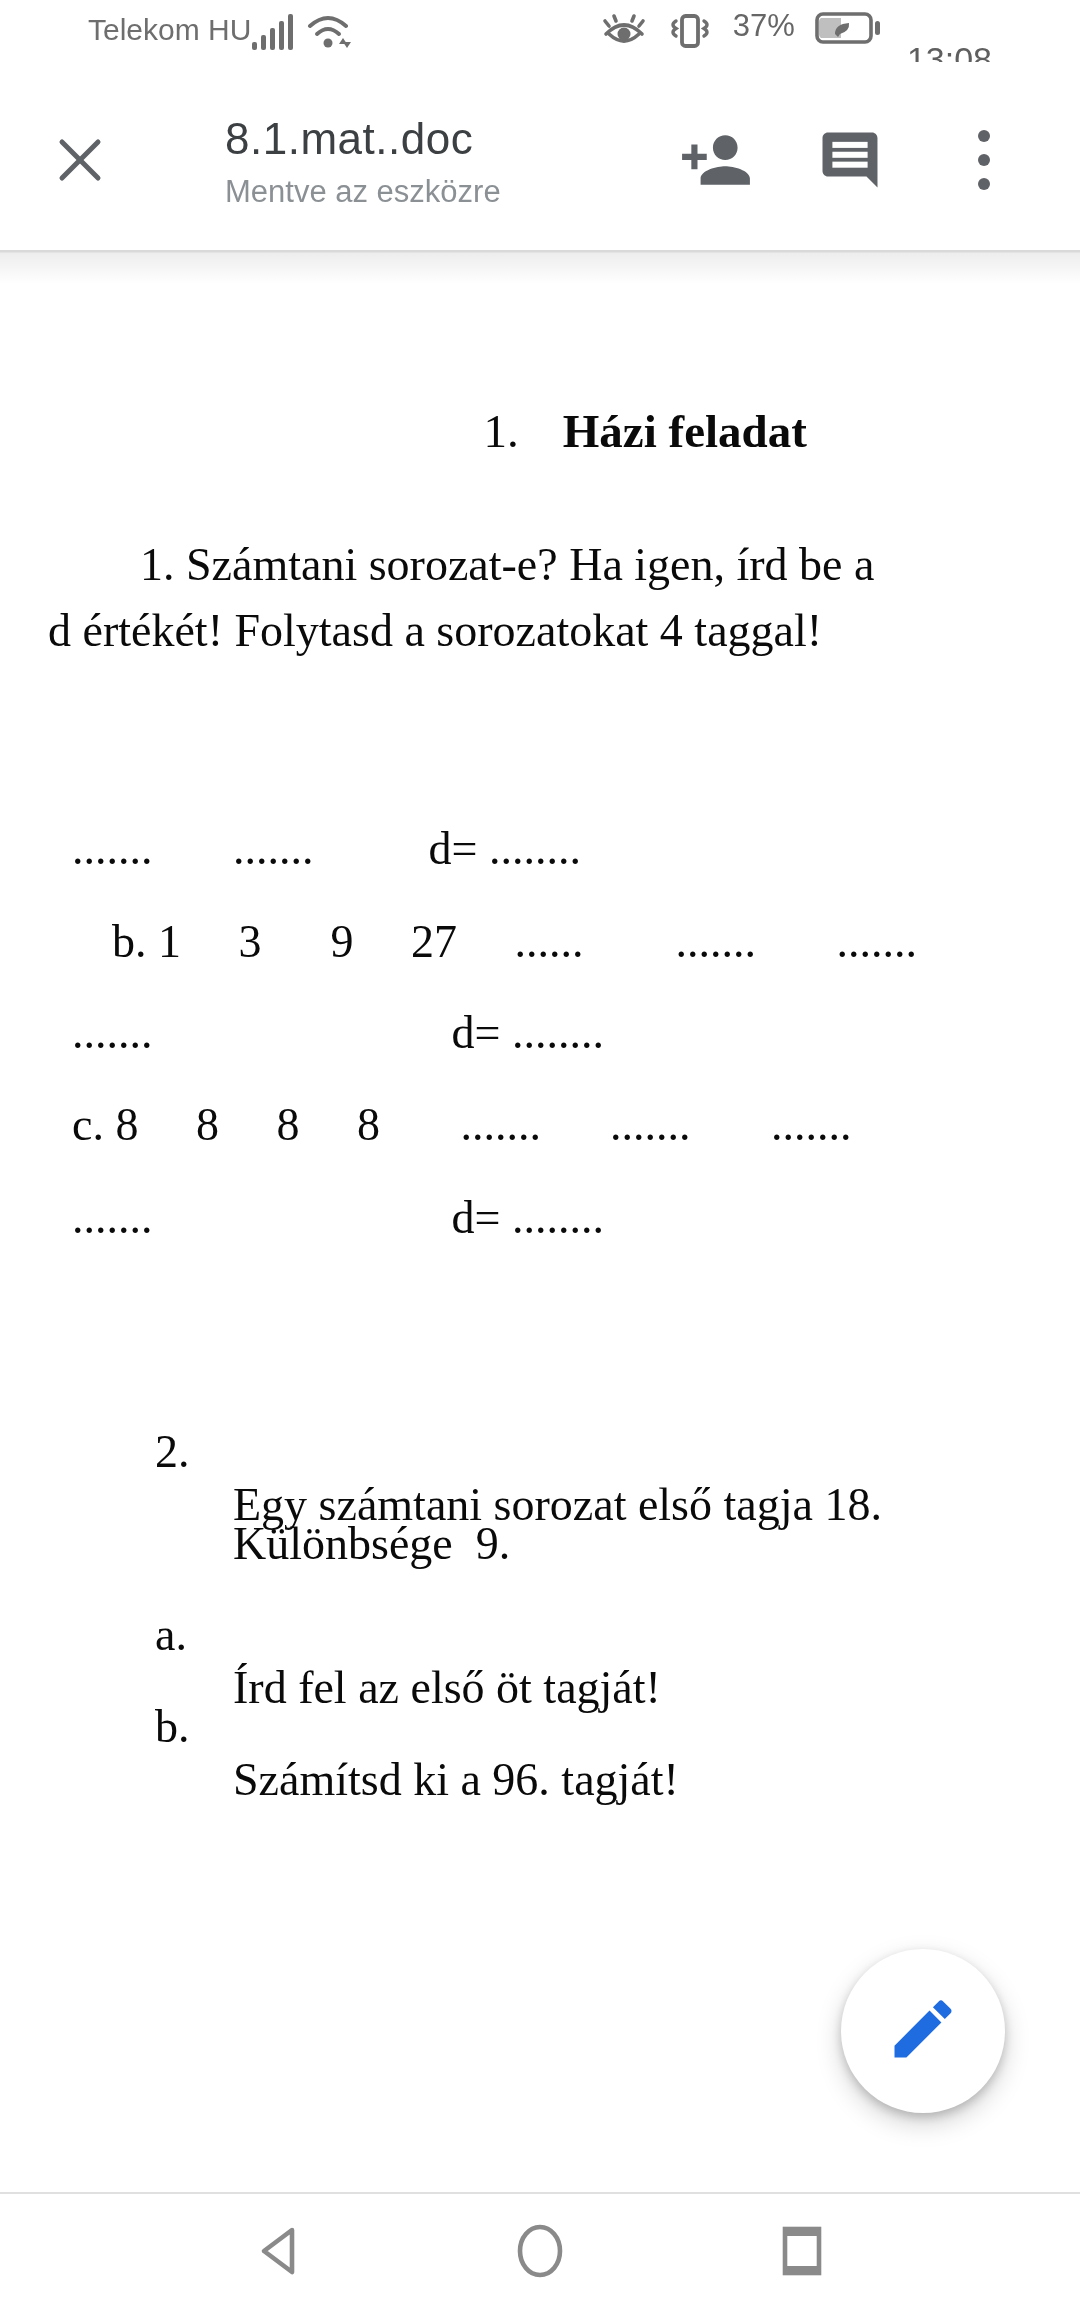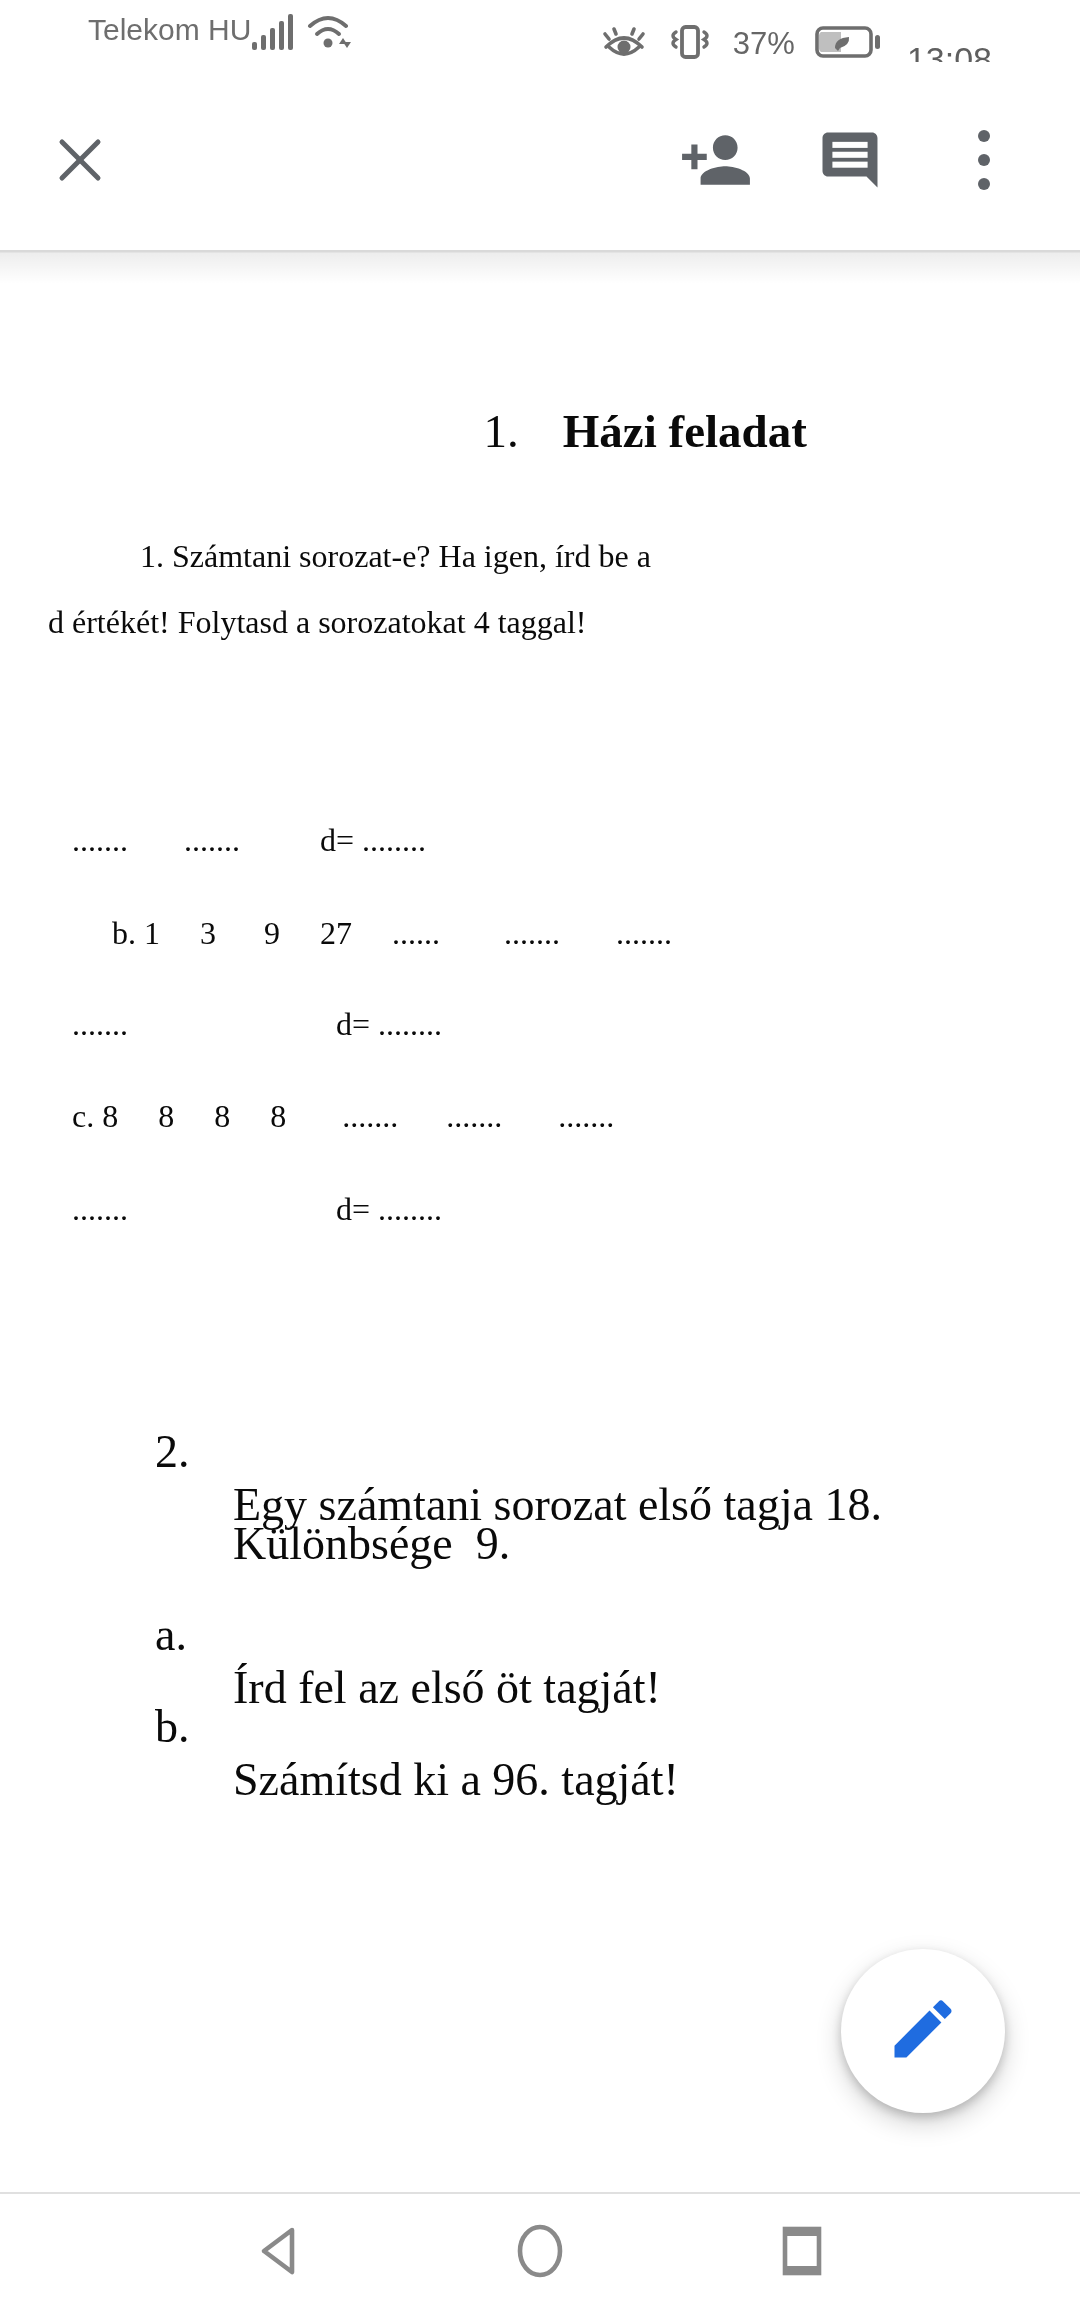--- a/index.html
+++ b/index.html
@@ -4,40 +4,40 @@
 <style>
   * { margin:0; padding:0; box-sizing:border-box; }
   html,body { width:1080px; height:2312px; background:#ffffff; overflow:hidden;
               font-family:"Liberation Sans", sans-serif; }
   .screen { position:relative; width:856px; height:2312px; background:#fff; }
 
   
   .status-bar { position:absolute; top:0; left:0; width:1080px; height:62px; }
   .carrier { position:absolute; left:88px; top:13px; font-size:30px; color:#6e6e6e; }
   .sb-left-icons { position:absolute; left:252px; top:12px; display:flex; align-items:flex-end; gap:10px; }
-  .sb-right { position:absolute; right:88px; top:8px; display:flex; align-items:center; gap:20px; }
+  .sb-right { position:absolute; right:88px; top:8px; display:flex; align-items:flex-start; gap:20px; }
   .pct { font-size:31px; color:#666; }
   .clock { font-size:34px; color:#5f5f5f; margin-left:4px;margin-top:32px; }
 
   
   .app-bar { position:absolute; top:62px; left:0; width:1080px; height:188px; background:#fff; }
   .app-bar-shadow { position:absolute; top:250px; left:0; width:1080px; height:34px;
                     background:linear-gradient(#d9d9d9 0 2px, rgba(0,0,0,.07) 3px, rgba(0,0,0,0) 100%); }
   .close-btn { position:absolute; left:48px; top:68px; width:64px; height:64px; display:flex;
                align-items:center; justify-content:center; cursor:pointer; }
   .title-block { position:absolute; left:225px; top:52px; }
   .doc-title { font-size:44px; color:#3c4043; letter-spacing:.5px; }
   .doc-status { font-size:31px; color:#8b9095; margin-top:10px; }
   .actions { position:absolute; right:60px; top:62px; display:flex; align-items:center; gap:62px; }
   .act-btn { width:72px; height:76px; display:flex; align-items:center; justify-content:center; cursor:pointer; }
 
   
   .doc-area { position:absolute; top:284px; left:0; width:1080px; height:1906px; background:#fff;
               font-family:"Liberation Serif", serif; color:#0a0a0a; }
-  .dline { position:absolute; white-space:pre; font-size:32px; }
+  .dline { position:absolute; white-space:pre; font-size:46px; }
   .doc-heading { top:66px; left:413px; font-size:47px; }
   .doc-heading .hnum { margin-right:44px; }
   .doc-heading .htitle { font-weight:bold;margin-top:32px; }
   .p1l1 { top:254px; left:140px; }
   .p1l2 { top:320px; left:48px; }
   .sa1 { top:448px; left:72px; }
   .sa2 { top:538px; left:72px; }
   .sb1 { top:631px; left:72px;margin-left:40px; }
   .sb2 { top:722px; left:72px; }
   .sc1 { top:814px; left:72px; }
@@ -129,20 +129,24 @@
   <div class="app-bar">
     <div class="close-btn">
       <span>
         <svg width="52" height="52" viewBox="0 0 52 52">
           <g stroke="#5f6368" stroke-width="5" stroke-linecap="round">
             <line x1="8" y1="8" x2="44" y2="44"></line>
             <line x1="44" y1="8" x2="8" y2="44"></line>
           </g>
         </svg>
       </span>
+    </div>
+    <div class="title-block">
+      <div class="doc-title">8.1.mat..doc</div>
+      <div class="doc-status">Mentve az eszközre</div>
     </div>
     <div class="actions">
       <div class="act-btn">
         <span>
           <svg width="74" height="74" viewBox="0 0 24 24" fill="#5f6368">
             <path d="M15 12c2.21 0 4-1.79 4-4s-1.79-4-4-4-4 1.79-4 4 1.79 4 4 4zm-9-2V7H4v3H1v2h3v3h2v-3h3v-2H6zm9 4c-2.67 0-8 1.34-8 4v2h16v-2c0-2.66-5.33-4-8-4z"></path>
           </svg>
         </span>
       </div>
       <div class="act-btn">

